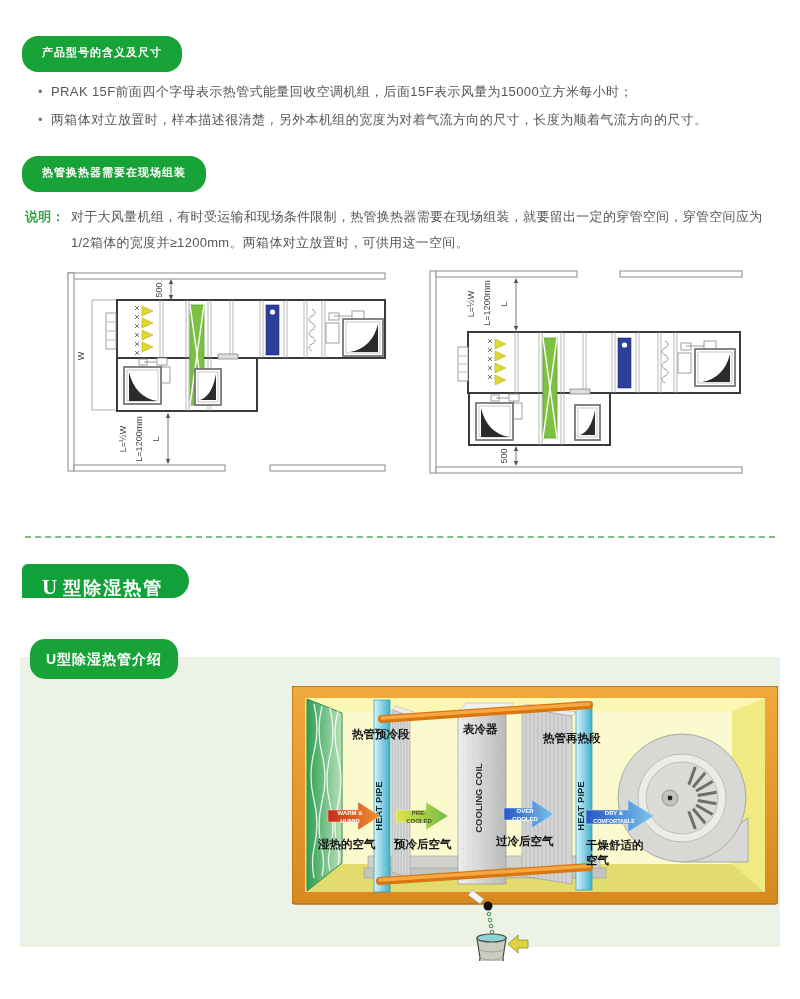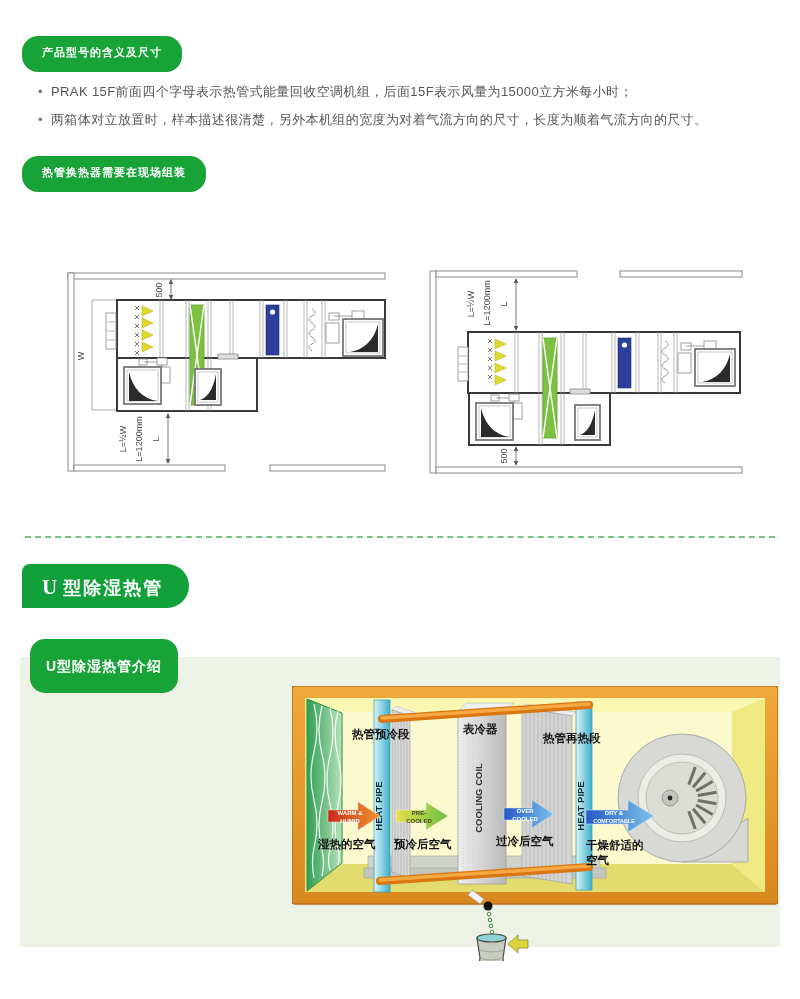--- a/index.html
+++ b/index.html
@@ -2,25 +2,25 @@
 <html><head>
 <meta charset="utf-8">
 <style>
   html,body{margin:0;padding:0;background:#fff;}
   #page{position:relative;width:800px;height:999px;background:#fff;overflow:hidden;
         font-family:"Liberation Sans","DejaVu Sans",sans-serif;color:#4f4f4f;}
   .abs{position:absolute;}
   .badge{display:inline-block;background:#17a338;color:#fff;font-weight:bold;
          font-size:11px;line-height:32px;height:36px;padding:0 20px;border-radius:16px;
          letter-spacing:1px;white-space:nowrap;}
-  .badge-big{background:#12a03a;height:44px;line-height:46px;font-size:18px;
+  .badge-big{background:#12a03a;height:34px;line-height:46px;font-size:18px;
              padding:0 26px 0 20px;border-radius:8px 23px 23px 0;letter-spacing:2px;}
   .badge-big .u-serif{font-family:"Liberation Serif","DejaVu Serif",serif;font-size:21px;
              font-weight:bold;margin-right:4px;}
-  .badge-sm{height:30px;line-height:30px;font-size:14px;padding:12px 16px;border-radius:15px;}
+  .badge-sm{height:30px;line-height:30px;font-size:14px;padding:5px 16px;border-radius:15px;}
   .bullets{font-size:13px;color:#565656;line-height:28px;letter-spacing:0.4px;}
   .bullet-line{display:flex;}
   .bullet-dot{color:#777;margin-right:8px;font-size:13px;}
   .note{display:flex;font-size:13px;line-height:26px;letter-spacing:0.3px;}
   .note-label{color:#3aa346;font-weight:bold;white-space:nowrap;margin-right:6px;}
   .note-text{color:#565656;flex:1;}
   .dashed-sep{border:0;border-top:2px dashed #79c283;}
   .panel{background:#edf2e6;}
   .intro-text{font-size:13px;line-height:28.5px;letter-spacing:0.8px;color:#4f4f4f;
               text-align:justify;text-indent:2em;}
@@ -40,20 +40,24 @@
       <span>PRAK 15F前面四个字母表示热管式能量回收空调机组，后面15F表示风量为15000立方米每小时；</span>
     </div>
     <div class="bullet-line">
       <span class="bullet-dot">•</span>
       <span>两箱体对立放置时，样本描述很清楚，另外本机组的宽度为对着气流方向的尺寸，长度为顺着气流方向的尺寸。</span>
     </div>
   </div>
 
   <div class="abs" style="left:22px;top:156px;">
     <span class="badge">热管换热器需要在现场组装</span>
+  </div>
+  <div class="abs note" style="left:25px;top:204px;width:752px;">
+    <span class="note-label">说明：</span>
+    <span class="note-text">对于大风量机组，有时受运输和现场条件限制，热管换热器需要在现场组装，就要留出一定的穿管空间，穿管空间应为1/2箱体的宽度并≥1200mm。两箱体对立放置时，可供用这一空间。</span>
   </div>
 
   <svg class="abs" style="left:40px;top:263px;" width="360" height="230" viewBox="0 0 360 230">
     <defs>
       <g id="xmk">
           <path d="M-2,-2 L2,2 M-2,2 L2,-2" stroke="#666" stroke-width="0.9" fill="none"></path>
         </g>
       <polygon id="wdg" points="0,0 0,10 11,5" fill="#ddd92e" stroke="#b8b41f" stroke-width="0.6"></polygon>
     </defs>
 

